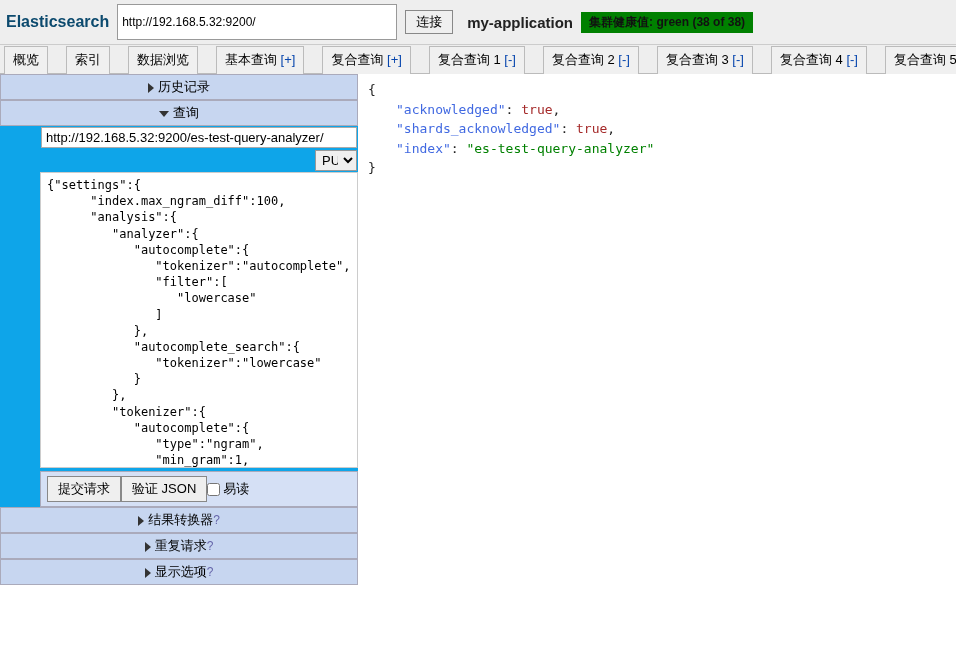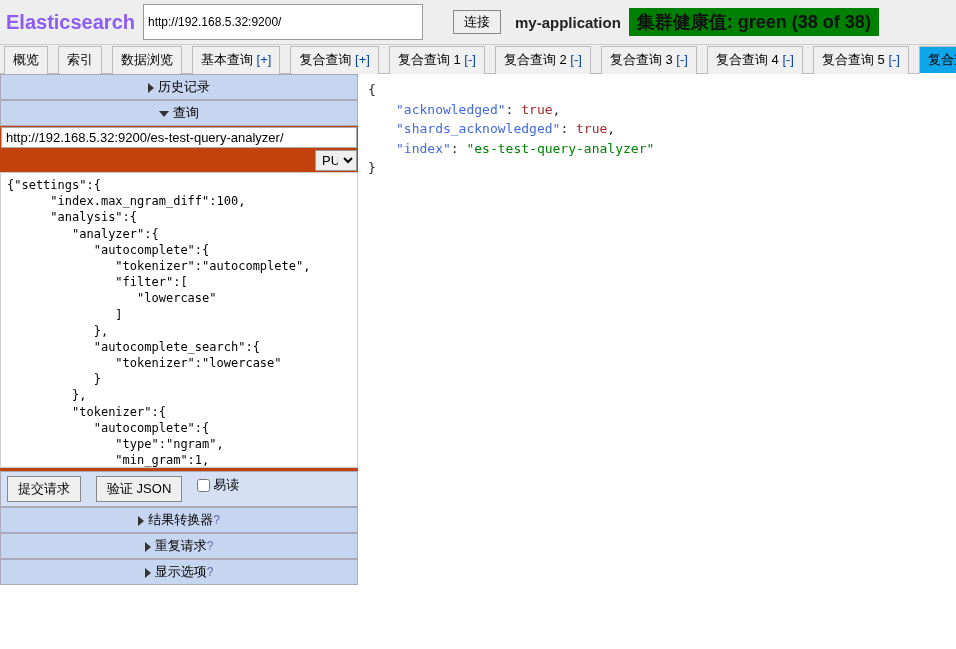--- a/index.html
+++ b/index.html
@@ -11,67 +11,66 @@
     }
     .header {
       display: flex;
       align-items: center;
       padding: 4px 6px;
       background: #eee;
       gap: 8px;
       border-bottom: 1px solid #ccc;
     }
     .logo {
-      font-size: 20px;
+      font-size: 16px;
       font-weight: bold;
-      color: #8b5cf6;
+      color: #0c4a6e;
     }
     .url-input {
       width: 280px;
       height: 36px;
       padding: 2px 4px;
       font-size: 12px;
       border: 1px solid #999;
       background: #fff;
     }
     .connect-btn {
       padding: 2px 10px;
       font-size: 13px;
       border: 1px solid #888;
       background: #efefef;
       cursor: pointer;
-      margin-left: 22px;
     }
     .app-name {
       font-weight: bold;
       font-size: 15px;
       color: #222;
       margin-left: 6px;
     }
     .health-status {
       background: #008000;
       color: #111;
       font-weight: bold;
       padding: 2px 8px;
-      font-size: 18px;
+      font-size: 12px;
     }
     .tabs {
       display: flex;
       background: #eee;
       border-bottom: 1px solid #bbb;
       padding-left: 4px;
       gap: 0;
     }
     .tab {
       padding: 4px 8px;
       font-size: 13px;
       border: 1px solid #bbb;
       border-bottom: none;
       background: #f0f0f0;
-      margin-right: 10px;
+      margin-right: 18px;
       cursor: pointer;
       white-space: nowrap;
       position: relative;
       top: 1px;
     }
     .tab-plus { color: #0645ad; }
     .tab-minus { color: #0645ad; }
     .tab.active {
       background: #0ea5e9;
       border-bottom: 1px solid #fff;
@@ -108,21 +107,22 @@
       border-right: 5px solid transparent;
       border-top: 6px solid #333;
       border-bottom: none;
     }
     .help-icon {
       color: #66a;
       font-size: 12px;
       cursor: help;
     }
     .query-section {
-      background: #c2410c;
+      background: #0ea5e9;
+      padding-left: 40px;
     }
     .query-url-row {
       display: flex;
       padding: 1px;
     }
     .query-url-input {
       flex: 1;
       padding: 2px 4px;
       font-size: 13px;
       border: 1px solid #aaa;
@@ -146,22 +146,22 @@
       font-size: 12px;
       line-height: 1.35;
       border: 1px solid #ccc;
       resize: none;
       overflow-y: scroll;
       white-space: pre;
       background: #fff;
     }
     .action-row {
       display: flex;
-      align-items: flex-start;
-      gap: 15px;
+      align-items: center;
+      gap: 0;
       padding: 4px 6px;
       background: #d5e0f5;
       border: 1px solid #aab;
     }
     .action-btn {
       padding: 3px 10px;
       font-size: 13px;
       border: 1px solid #888;
       background: #efefef;
       cursor: pointer;

